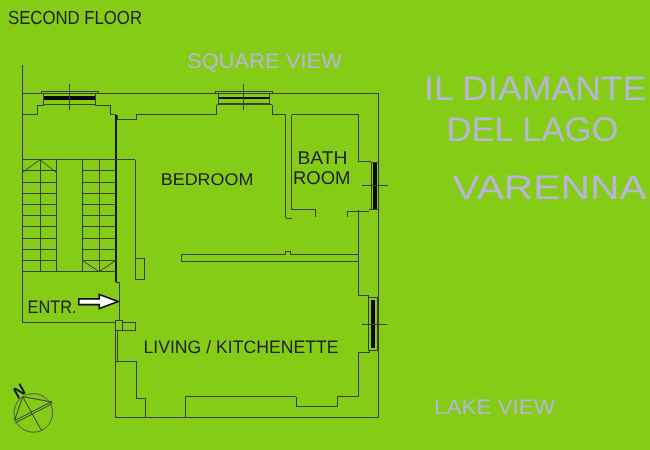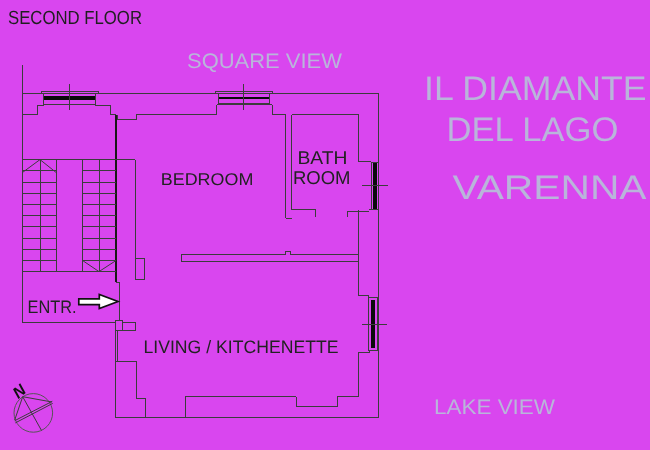--- a/index.html
+++ b/index.html
@@ -1,16 +1,16 @@
 <!DOCTYPE html>
 <html><head>
 <meta charset="utf-8">
 <style>
   html,body{margin:0;padding:0;background:#ffffff;}
-  #page{position:relative;width:650px;height:450px;background:#d946ef;overflow:hidden;
+  #page{position:relative;width:650px;height:450px;background:#84cc16;overflow:hidden;
         font-family:"Liberation Sans", sans-serif;-webkit-font-smoothing:antialiased;text-rendering:geometricPrecision;}
   svg{position:absolute;left:0;top:0;transform:translateZ(0);will-change:transform;}
   .lav{fill:#b9b5da;}
 </style>
 </head>
 <body>
 <div id="page">
 <svg width="650" height="450" viewBox="0 0 650 450">
   <g fill="none" stroke="#3c3c3c" stroke-width="1" shape-rendering="crispEdges">
 

